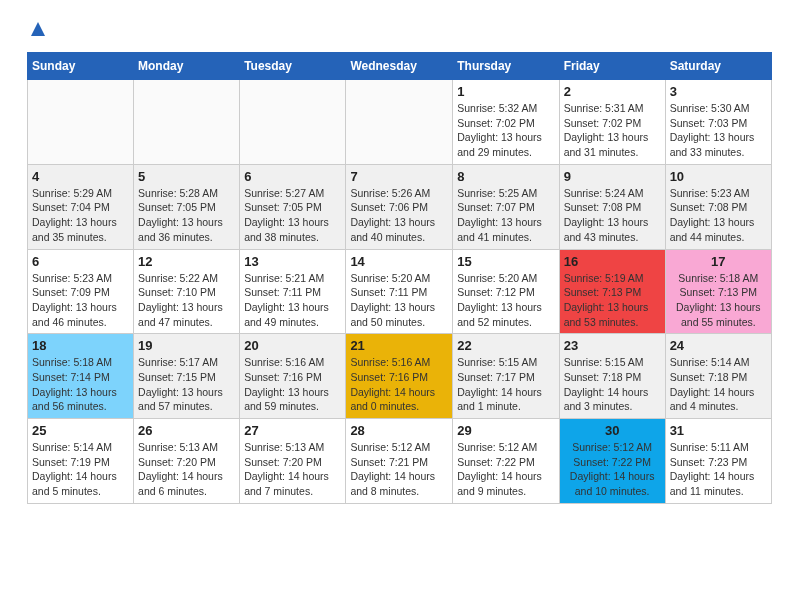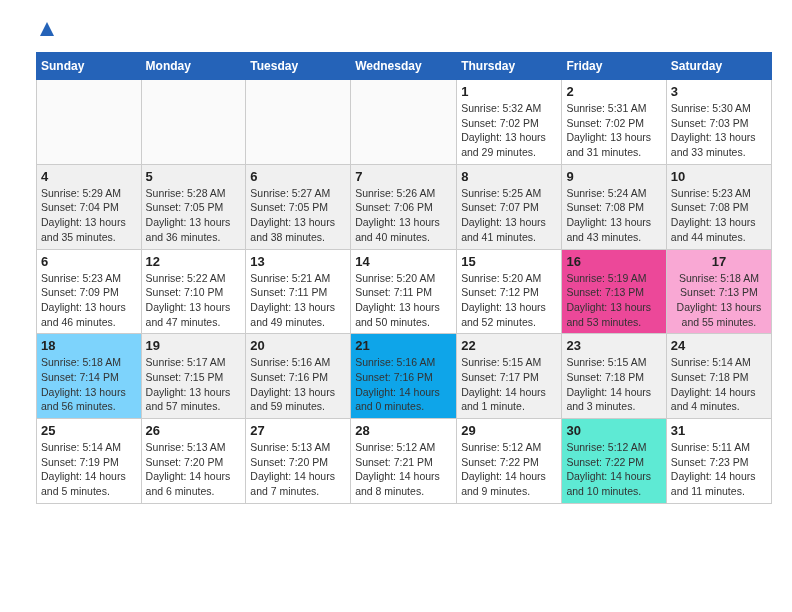--- a/index.html
+++ b/index.html
@@ -4,21 +4,21 @@
   <style>
     * { box-sizing: border-box; margin: 0; padding: 0; }
     body {
       font-family: Arial, sans-serif;
       background: #fff;
       width: 792px;
       min-height: 612px;
     }
     .page {
       width: 792px;
-      padding: 20px 20px 10px 36px;
+      padding: 20px 20px 10px 27px;
     }
     .header {
       display: flex;
       justify-content: space-between;
       align-items: flex-start;
       margin-bottom: 10px;
     }
     .logo {
       display: flex;
       flex-direction: column;
@@ -235,21 +235,21 @@
 Daylight: 13 hours
 and 50 minutes.</div>
           </td>
           <td style="background: rgb(255, 255, 255);">
             <span class="day-number">15</span>
             <div class="day-info" style="white-space: pre-line;">Sunrise: 5:20 AM
 Sunset: 7:12 PM
 Daylight: 13 hours
 and 52 minutes.</div>
           </td>
-          <td style="background: #ec4899;">
+          <td style="background: #ef4444;">
             <span class="day-number">16</span>
             <div class="day-info" style="white-space: pre-line;">Sunrise: 5:19 AM
 Sunset: 7:13 PM
 Daylight: 13 hours
 and 53 minutes.</div>
           </td>
           <td style="background: #f9a8d4; text-align: center;">
             <span class="day-number">17</span>
             <div class="day-info" style="white-space: pre-line;">Sunrise: 5:18 AM
 Sunset: 7:13 PM
@@ -272,21 +272,21 @@
 Daylight: 13 hours
 and 57 minutes.</div>
           </td>
           <td style="background: rgb(240, 240, 240); margin-left: 18px;">
             <span class="day-number">20</span>
             <div class="day-info" style="white-space: pre-line;">Sunrise: 5:16 AM
 Sunset: 7:16 PM
 Daylight: 13 hours
 and 59 minutes.</div>
           </td>
-          <td style="background: #0ea5e9;">
+          <td style="background: #eab308;">
             <span class="day-number">21</span>
             <div class="day-info" style="white-space: pre-line;">Sunrise: 5:16 AM
 Sunset: 7:16 PM
 Daylight: 14 hours
 and 0 minutes.</div>
           </td>
           <td style="background: rgb(240, 240, 240);">
             <span class="day-number">22</span>
             <div class="day-info" style="white-space: pre-line;">Sunrise: 5:15 AM
 Sunset: 7:17 PM
@@ -337,21 +337,21 @@
 Daylight: 14 hours
 and 8 minutes.</div>
           </td>
           <td style="background: rgb(255, 255, 255); margin-left: 8px;">
             <span class="day-number">29</span>
             <div class="day-info" style="white-space: pre-line;">Sunrise: 5:12 AM
 Sunset: 7:22 PM
 Daylight: 14 hours
 and 9 minutes.</div>
           </td>
-          <td style="background: #5eead4;">
+          <td style="background: #0ea5e9; text-align: center;">
             <span class="day-number">30</span>
             <div class="day-info" style="white-space: pre-line;">Sunrise: 5:12 AM
 Sunset: 7:22 PM
 Daylight: 14 hours
 and 10 minutes.</div>
           </td>
           <td style="background: rgb(255, 255, 255);">
             <span class="day-number">31</span>
             <div class="day-info" style="white-space: pre-line;">Sunrise: 5:11 AM
 Sunset: 7:23 PM

